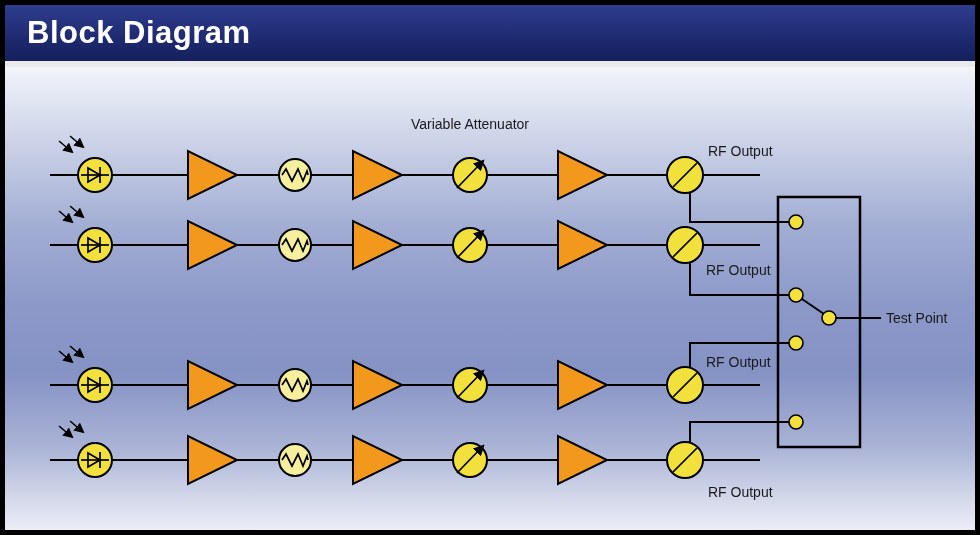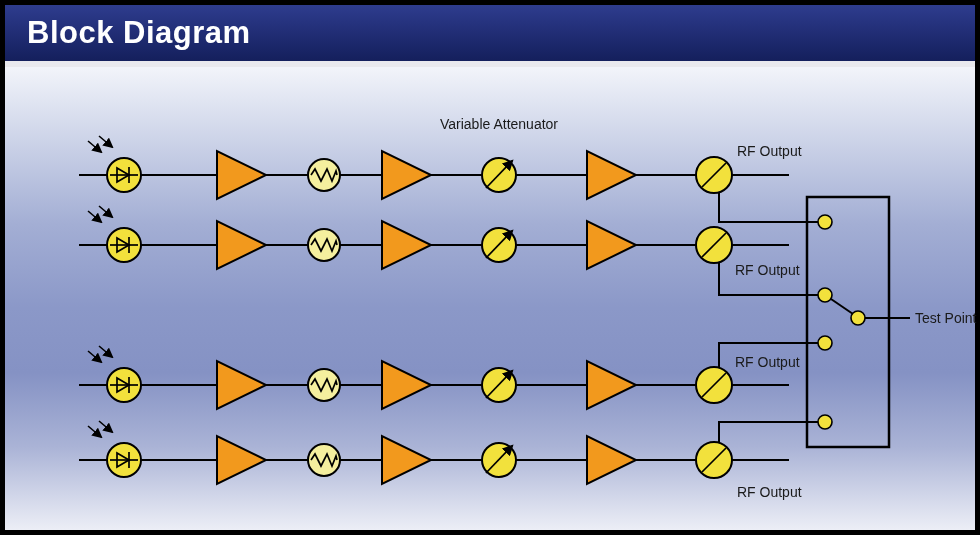--- a/index.html
+++ b/index.html
@@ -21,21 +21,20 @@
   .content{
     flex:1 1 auto;position:relative;
     background:linear-gradient(180deg,
       var(--bg-top,#f2f4fa) 0%,
       #ccd3e8 16%,
       #a3aed4 34%,
       var(--bg-mid,#8b98c8) 52%,
       #8592c4 66%,
       #aab3d6 82%,
       var(--bg-bottom,#eceef6) 100%);
-    padding-left:29px;
   }
   svg{display:block;}
   .wire{stroke:var(--wire,#000);stroke-width:2;fill:none;}
   .sym{stroke:#000;stroke-width:1.7;fill:none;}
   .light{stroke:#000;stroke-width:1.6;fill:none;}
   .amp{fill:var(--amplifier-fill,#f2991d);stroke:#000;stroke-width:2;}
   .comp{fill:var(--component-fill,#f2e13c);stroke:#000;stroke-width:2;}
   .pad{fill:var(--pad-fill,#f5ef9e);stroke:#000;stroke-width:2;}
   .box{fill:none;stroke:#000;stroke-width:2.5;}
   .contact{fill:var(--component-fill,#f2e13c);stroke:#000;stroke-width:1.6;}

